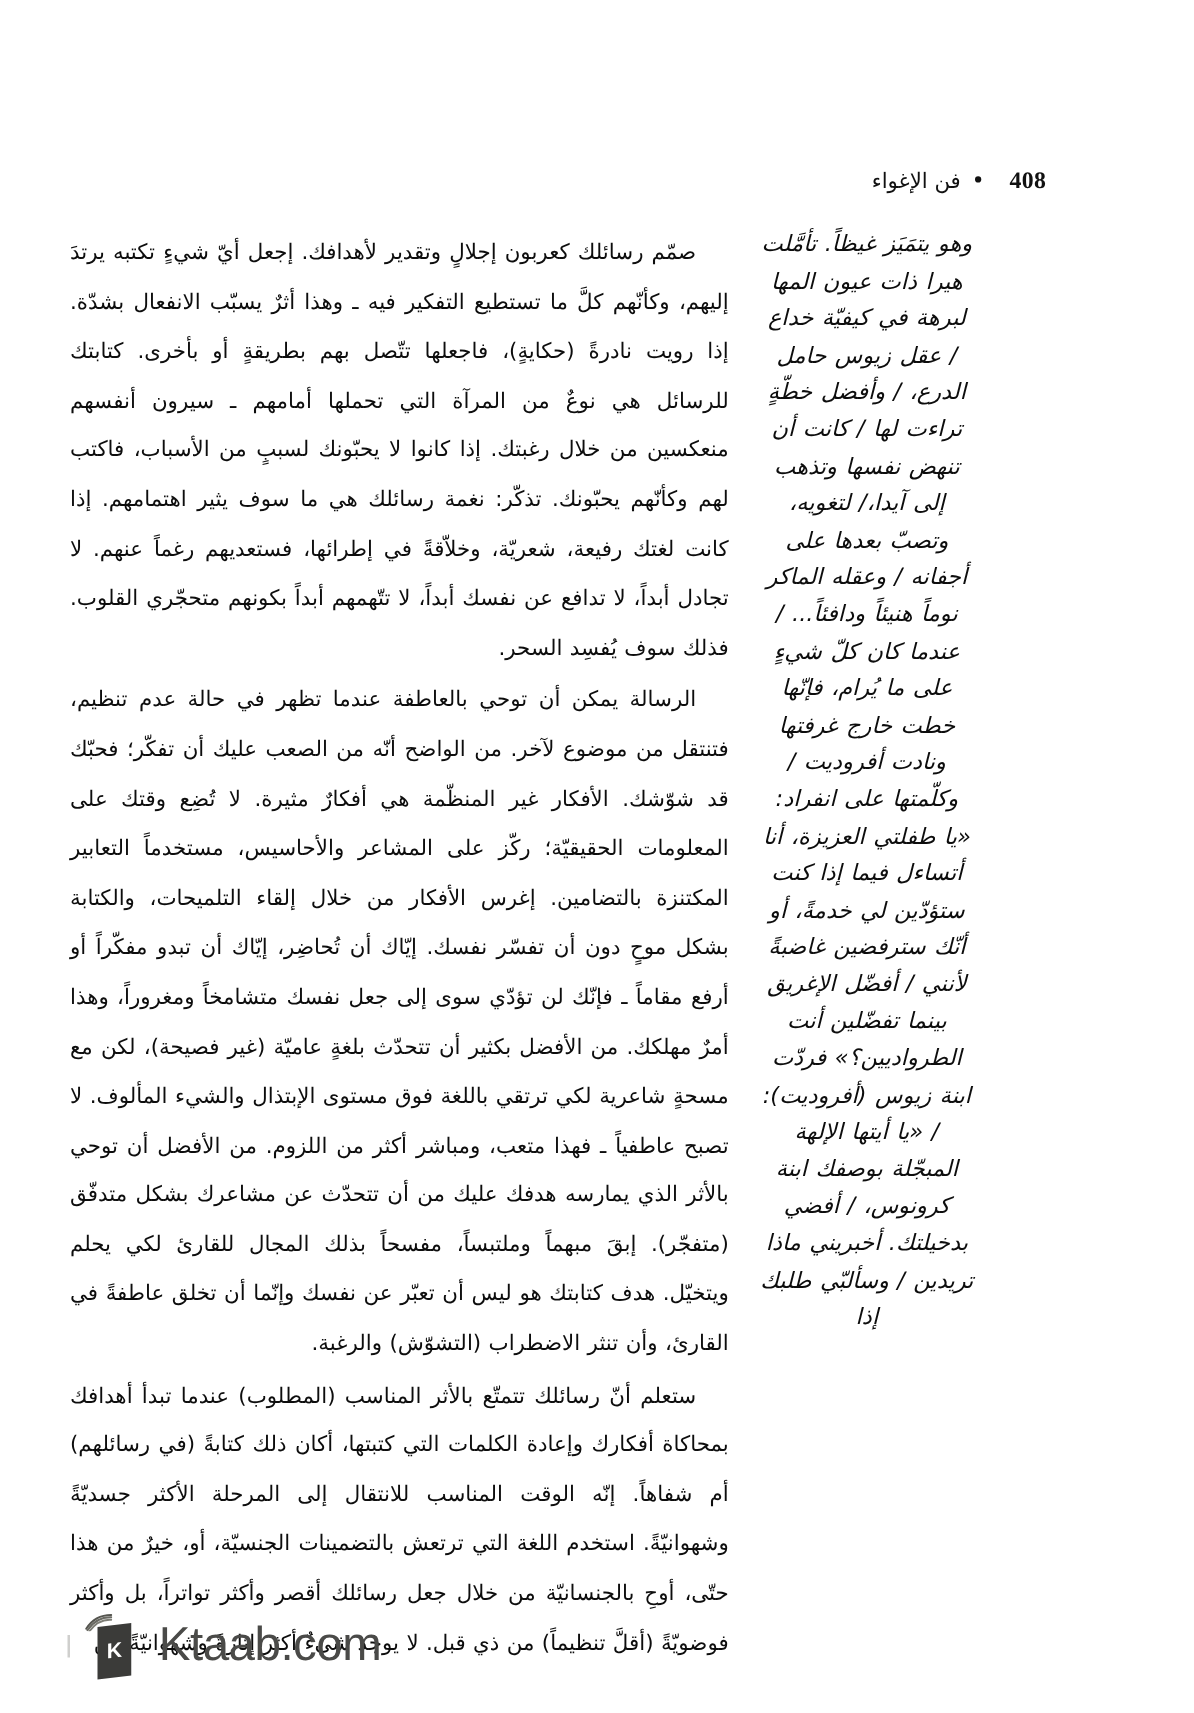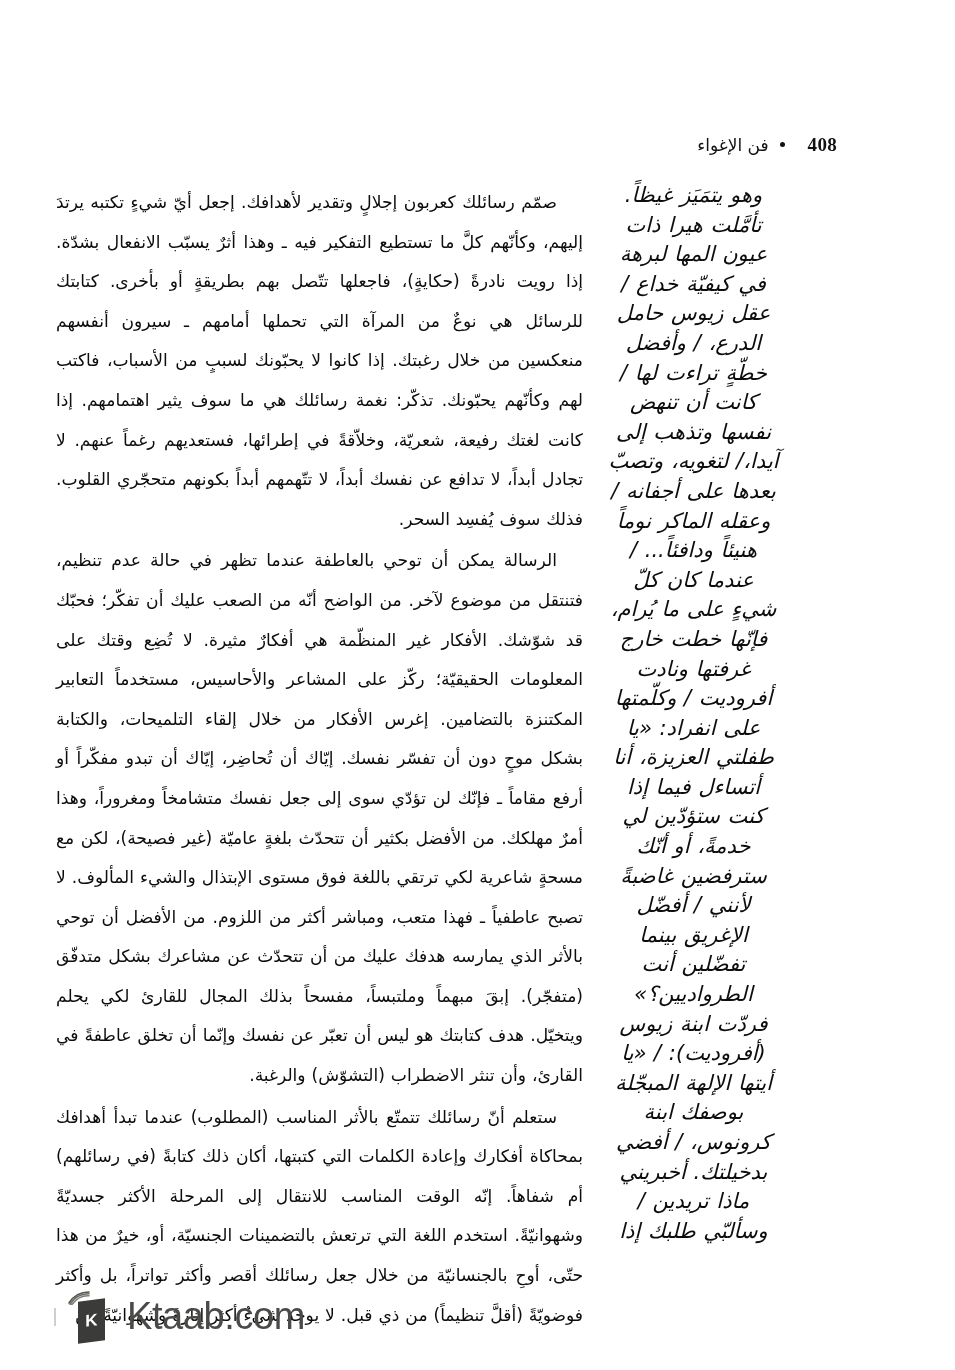--- a/index.html
+++ b/index.html
@@ -88,21 +88,21 @@
     position: absolute;
     top: -2px;
     right: 99px;
     width: 171px;
     direction: rtl;
     text-align: center;
   }
   #margin-column .quote {
     font-family: "DejaVu Sans", "Liberation Sans", sans-serif;
     font-style: italic;
-    font-size: 21px;
+    font-size: 18px;
     line-height: 29.6px;
     color: #0d0d0d;
     letter-spacing: 0px;
     word-spacing: 1px;
   }
 
   
   #watermark {
     position: absolute;
     left: 68px;

